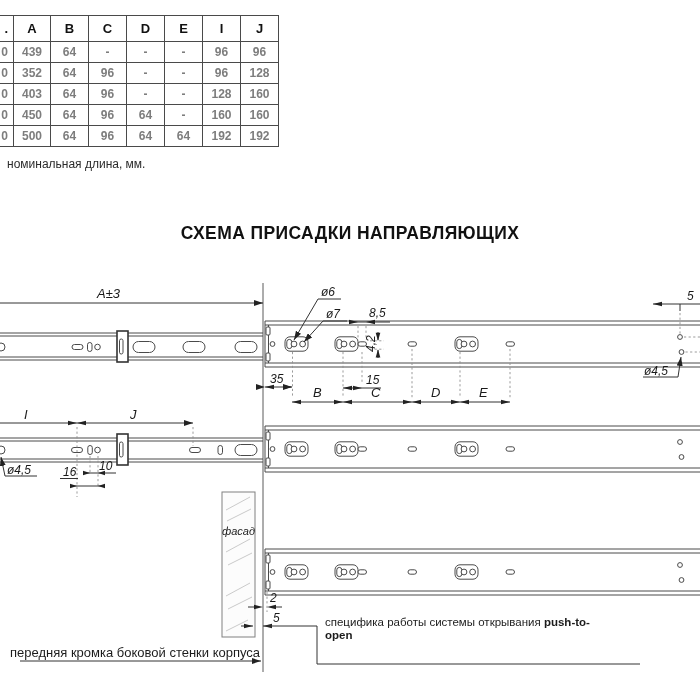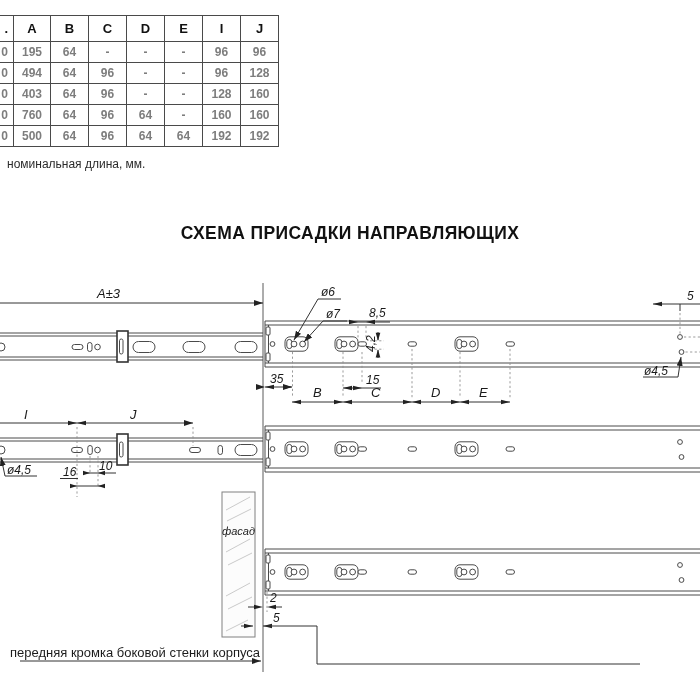--- a/index.html
+++ b/index.html
@@ -51,51 +51,51 @@
     <th>A</th>
     <th>B</th>
     <th>C</th>
     <th>D</th>
     <th>E</th>
     <th>I</th>
     <th>J</th>
   </tr>
   <tr>
     <td class="cutcol">0</td>
-    <td>195</td>
+    <td>439</td>
         <td>64</td>
     <td>-</td>
         <td>-</td>
     <td>-</td>
         <td>96</td>
     <td>96</td>
   </tr>
   <tr>
     <td class="cutcol">0</td>
-    <td>494</td>
+    <td>352</td>
         <td>64</td>
     <td>96</td>
         <td>-</td>
     <td>-</td>
         <td>96</td>
     <td>128</td>
   </tr>
   <tr>
     <td class="cutcol">0</td>
     <td>403</td>
         <td>64</td>
     <td>96</td>
         <td>-</td>
     <td>-</td>
         <td>128</td>
     <td>160</td>
   </tr>
   <tr>
     <td class="cutcol">0</td>
-    <td>760</td>
+    <td>450</td>
         <td>64</td>
     <td>96</td>
         <td>64</td>
     <td>-</td>
         <td>160</td>
     <td>160</td>
   </tr>
   <tr>
     <td class="cutcol">0</td>
     <td>500</td>
@@ -273,14 +273,15 @@
     <path class="dim" d="M241,626 H253"></path>
     <polygon class="arr" points="253,626 244,623.8 244,628.2"></polygon>
     <polygon class="arr" points="263,626 272,623.8 272,628.2"></polygon>
     <path class="dim" d="M263,626 H317 V664 H640"></path>
 
     <line class="dim" x1="20" y1="661" x2="261" y2="661" marker-end="url(#arr)"></line>
   </g>
 </svg>
 
 <div class="note-block">
+  <div><span>специфика работы системы открывания </span><b>push-to-open</b></div>
 </div>
 <div class="front-edge">передняя кромка боковой стенки корпуса</div>
 
 </body></html>

